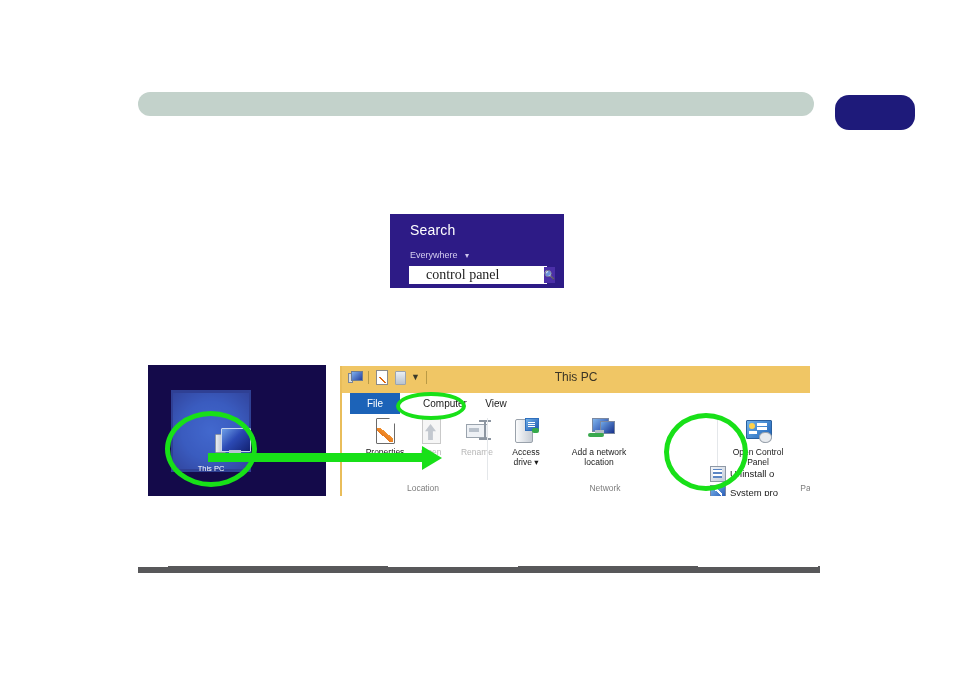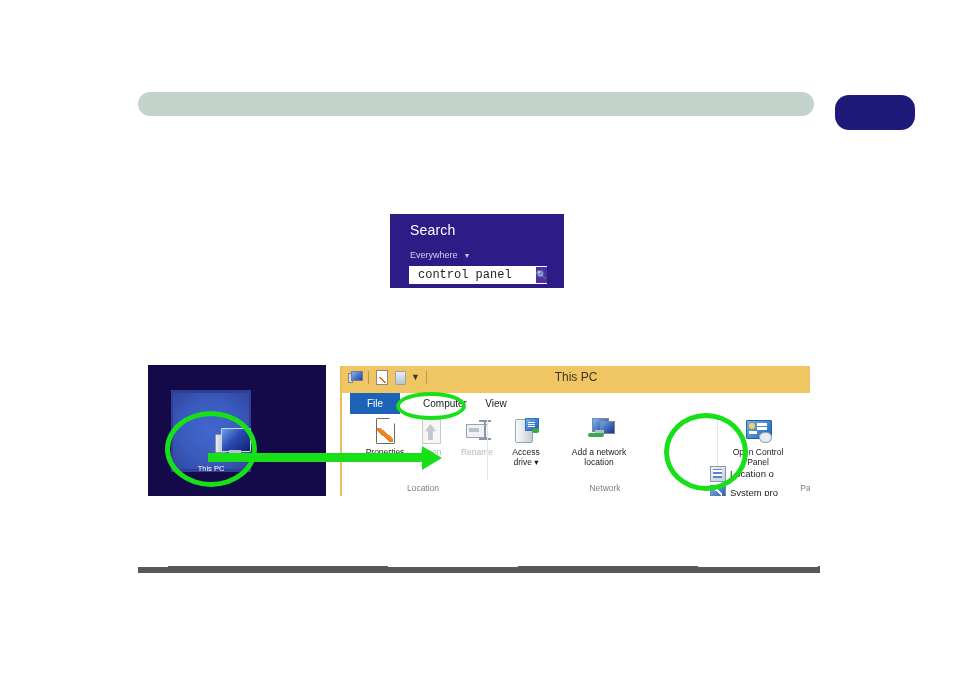--- a/index.html
+++ b/index.html
@@ -39,22 +39,22 @@
   }
   .search-scope{
     position:absolute;left:20px;top:36px;color:#d5cff0;font-size:9px;
   }
   .search-scope .chev{display:inline-block;margin-left:5px;font-size:8px;color:#cfc7ec;}
   .search-box{
     position:absolute;left:19px;top:52px;width:136px;height:16px;
     background:#ffffff;border:1px solid #ffffff;display:flex;align-items:center;
   }
   .search-box input{
-    border:0;outline:0;width:118px;height:14px;margin-left:8px;
-    font-family:Liberation Mono, monospace;font-size:12px;color:#222;
+    border:0;outline:0;width:118px;height:14px;margin-left:16px;
+    font-family:Liberation Serif, serif;font-size:14px;color:#222;
     background:transparent;padding:0;
   }
   .search-btn{
     width:16px;height:16px;background:#4b2fa8;color:#ffffff;
     display:flex;align-items:center;justify-content:center;font-size:9px;
     border:0;cursor:pointer;padding:0;
   }
 
   
   .desktop{
@@ -319,21 +319,21 @@
             <span class="cap">Open Control
 Panel</span>
           </div>
         </div>
         <div class="gname" style="text-align:right;padding-right:6px;">Panel</div>
       </div>
 
       <div class="sysgrp">
         <div class="sysrow">
           <span class="si si-unin"></span>
-          <span class="lbl">Location o</span>
+          <span class="lbl">Uninstall o</span>
         </div>
         <div class="sysrow">
           <span class="si si-sys"></span>
           <span class="lbl">System pro</span>
         </div>
 
       </div>
 
     </div>
   </div>

